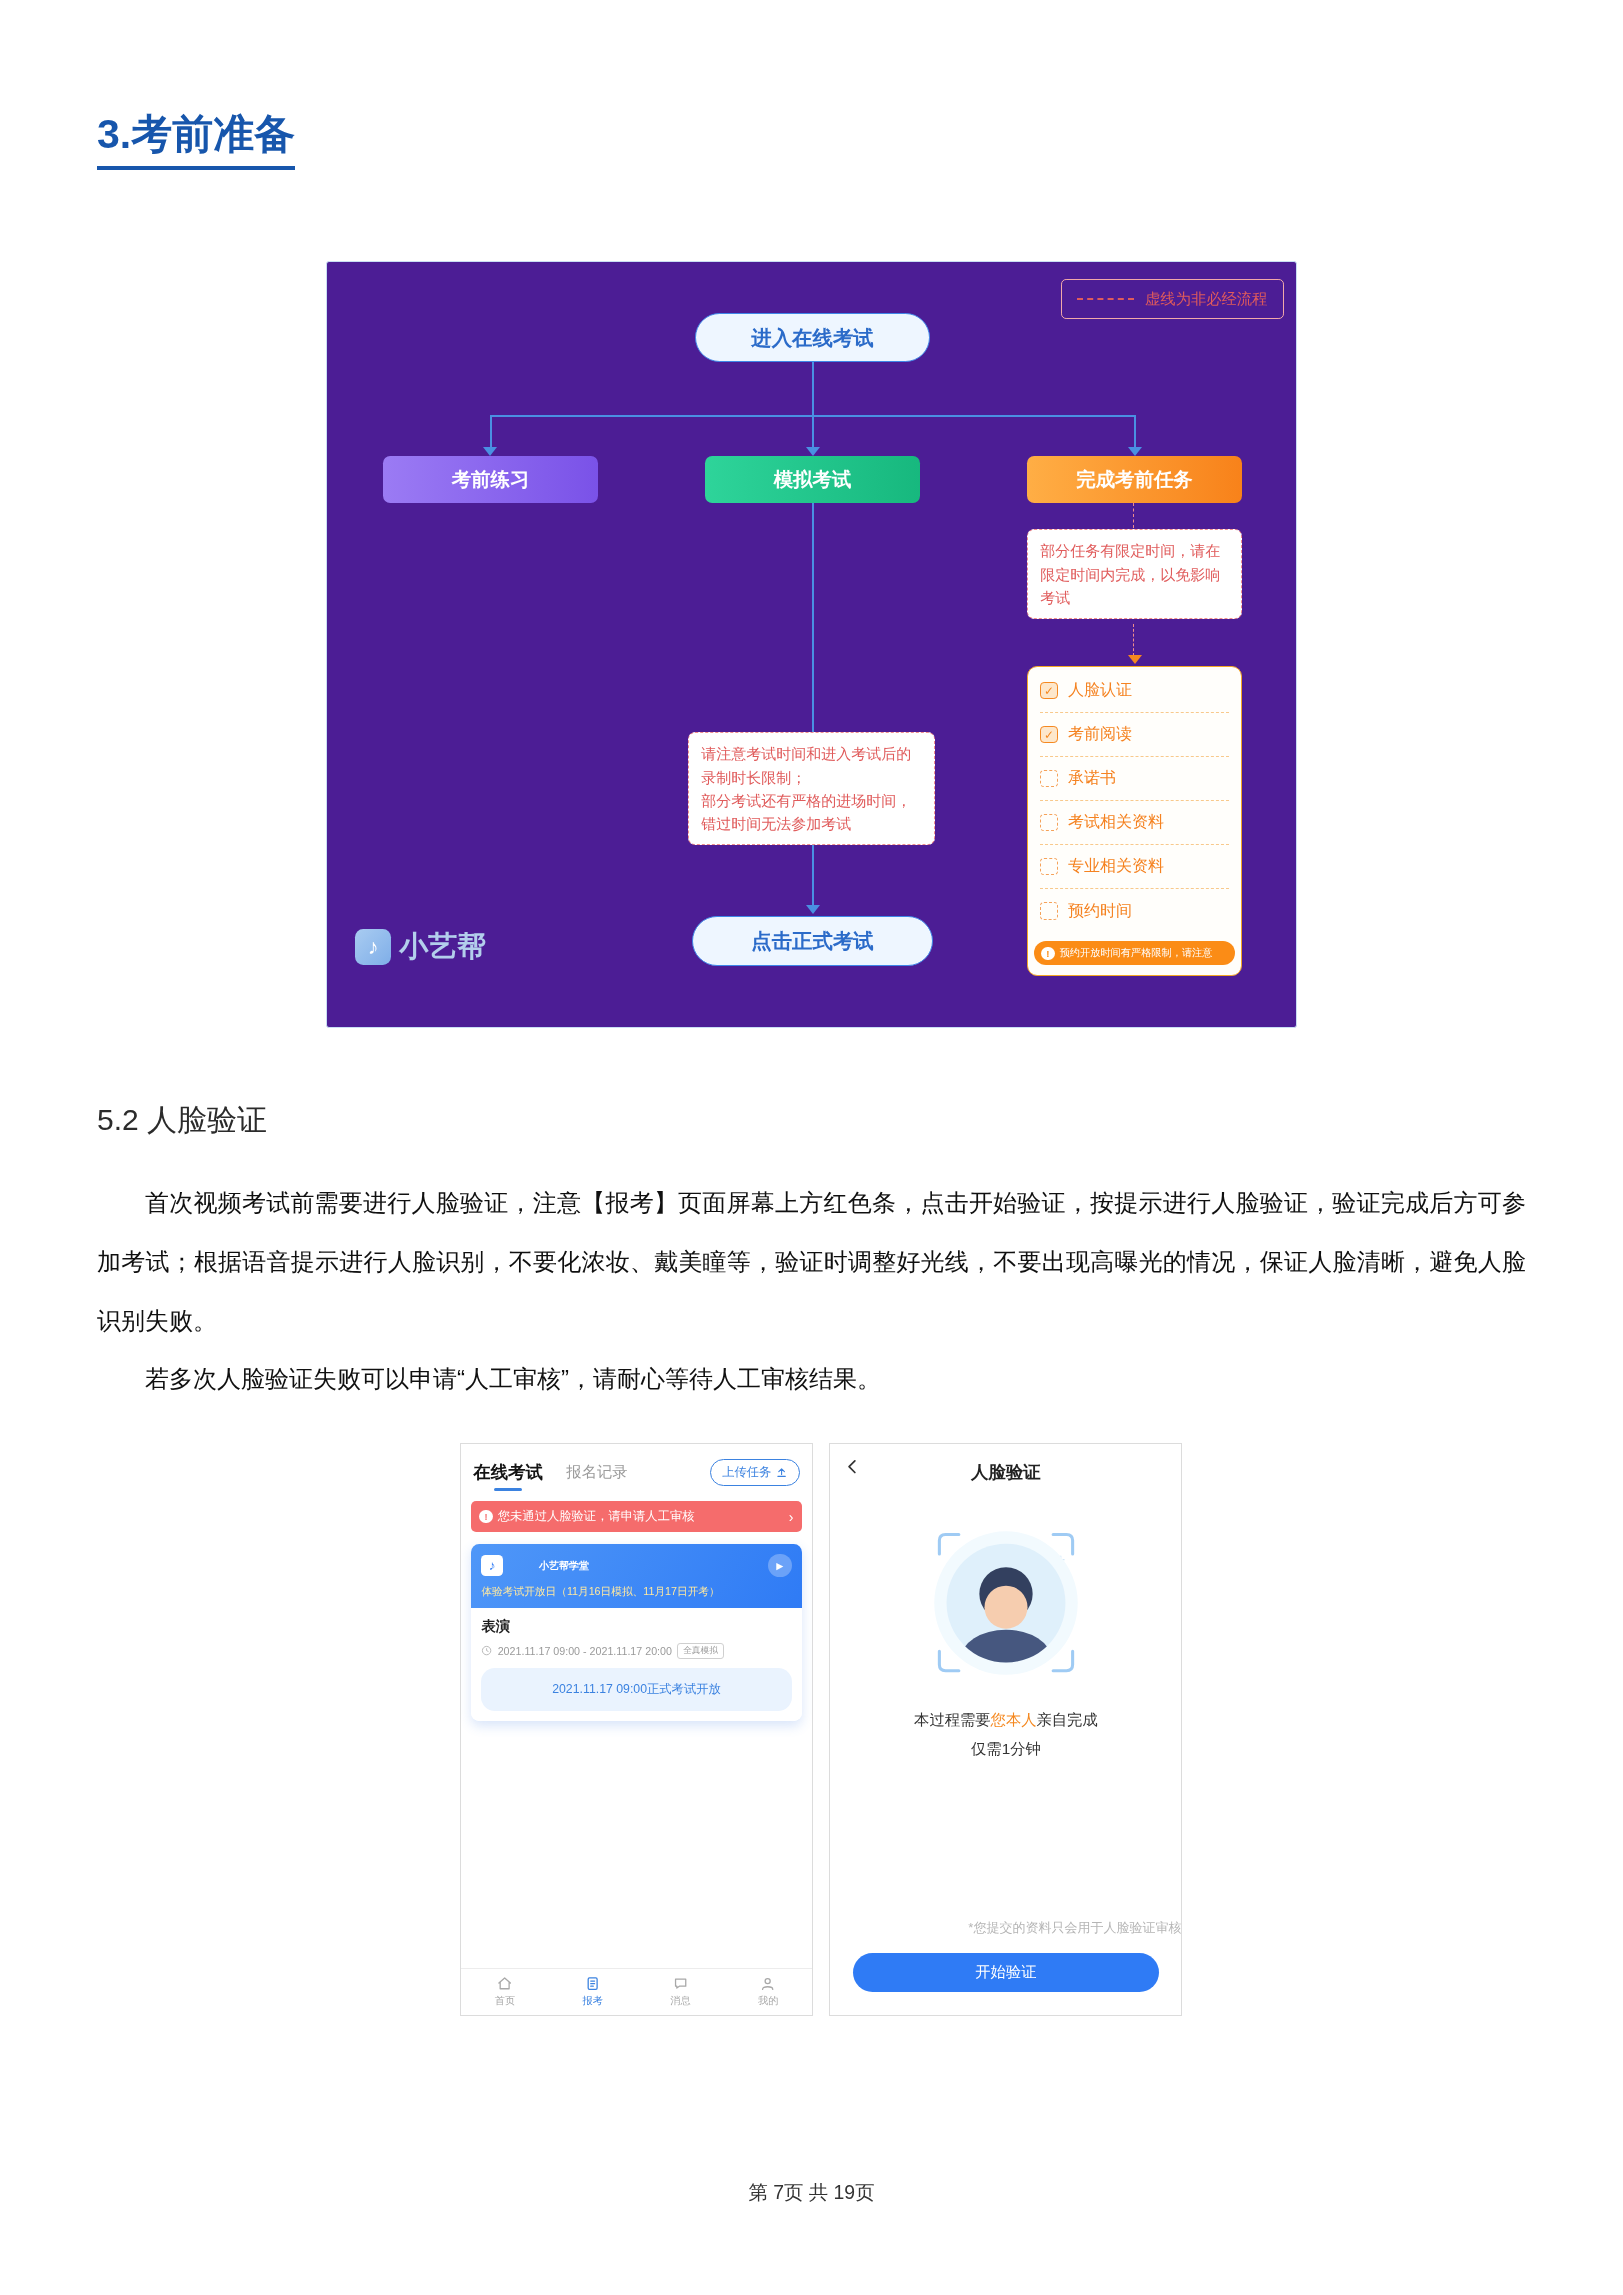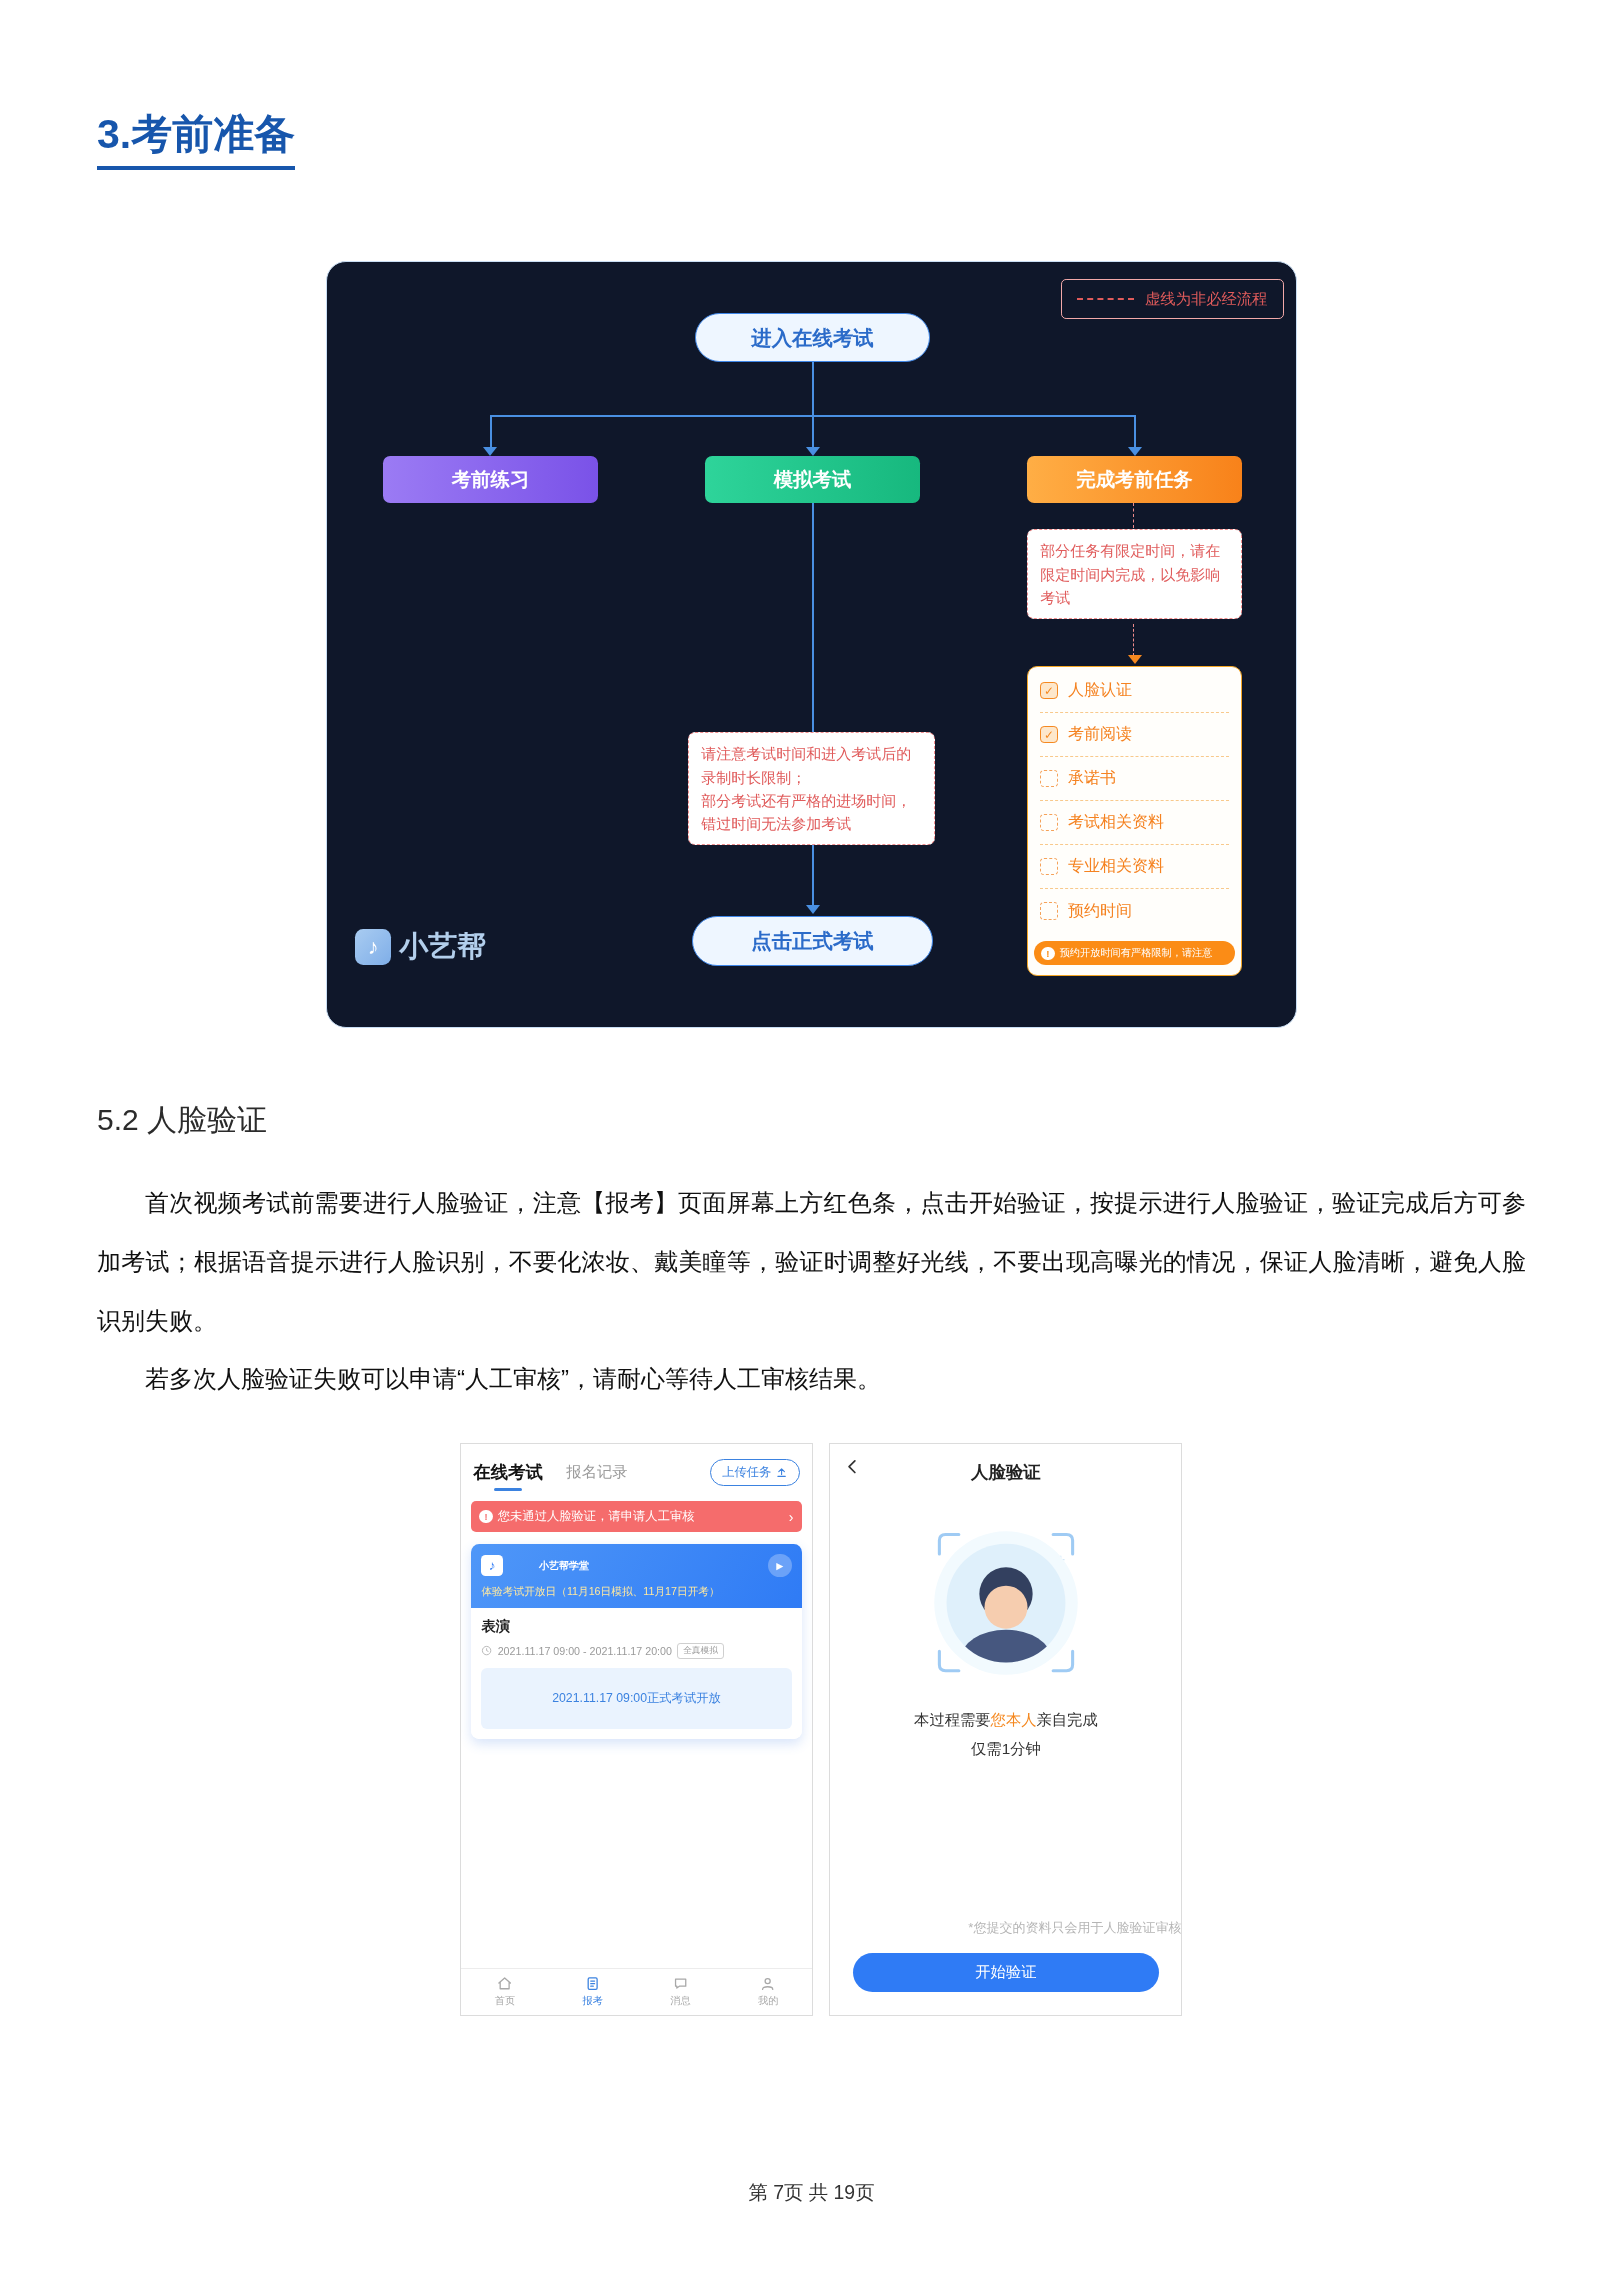--- a/index.html
+++ b/index.html
@@ -7,21 +7,21 @@
   body { font-family:"Liberation Sans","DejaVu Sans",sans-serif; }
   .page { position:relative; width:1623px; height:2295px; background:#fff; overflow:hidden; }
 
   
   .h1 { margin:107px 0 0 97px; }
   .h1 span { display:inline-block; font-size:41px; font-weight:bold; color:#1756AC;
              border-bottom:4.1px solid #1756AC; padding-bottom:4.1px; }
 
   
   .flowchart { position:relative; width:971px; height:767px; margin:91px auto 0;
-               border:1.5px solid #C9DEF4; border-radius:20px; background:#0f172a; }
+               border:1.5px solid #C9DEF4; border-radius:3px; background:#4c1d95; }
   .legend { position:absolute; top:17.4px; right:12.3px; display:flex; align-items:center; gap:11.2px;
             border:1px solid #F2A9A9; border-radius:5.1px; padding:8.2px 15.3px; color:#E05B5B; font-size:15.3px; }
   .legend .dash { width:57px; border-top:2.6px dashed #E05B5B; }
 
   .pill { position:absolute; display:flex; align-items:center; justify-content:center;
           background:#EEF6FF; border:1.5px solid #3E86E8; border-radius:26.6px;
           color:#2B6BC9; font-size:20.4px; font-weight:bold; }
   .pill.start { left:368px; top:51px; width:235px; height:49px; }
   .pill.end   { left:365px; top:654px; width:241px; height:50px; }
 
@@ -97,22 +97,22 @@
   .clogo { width:21.5px; height:21.5px; border-radius:4.6px; background:#fff; color:#2F7BF5;
            font-size:13.3px; display:flex; align-items:center; justify-content:center; flex:0 0 auto; }
   .ctitle { font-size:10px; font-weight:bold;margin-left:29px; }
   .cplay { margin-left:auto; width:23.5px; height:23.5px; border-radius:50%; background:rgba(255,255,255,.28);
            color:#fff; font-size:9.2px; display:flex; align-items:center; justify-content:center; }
   .csub { margin-top:7.2px; color:#FFE9A0; font-size:10.7px; }
   .card-body { background:#fff; padding:9.2px 10.2px 10.2px; }
   .ename { font-size:14.3px; font-weight:bold; color:#1e1e1e; }
   .etime-row { display:flex; align-items:center; gap:5.1px; margin-top:7.2px; color:#9a9a9a; font-size:10.7px; }
   .etag { border:0.8px solid #cfcfcf; border-radius:3.1px; padding:1px 5.1px; font-size:8.7px; color:#9a9a9a; }
-  .estrip { margin-top:9.2px; background:#EAF3FE; border-radius:6px; text-align:center;
-            padding:22px; color:#3B82E0; font-size:12.3px; }
+  .estrip { margin-top:9.2px; background:#EAF3FE; border-radius:14px; text-align:center;
+            padding:13px; color:#3B82E0; font-size:12.3px; }
 
   .nav { position:absolute; left:0; right:0; bottom:0; height:47px; border-top:0.5px solid #ececec;
          display:flex; background:#fff; }
   .nav-item { flex:1; display:flex; flex-direction:column; align-items:center; justify-content:center;
               gap:2.6px; color:#A8A8A8; font-size:10.2px; }
   .nav-item.active { color:#3B82E0; }
   .nav-item svg { width:15.3px; height:15.3px; }
 
   .rp-header { position:relative; padding:15.3px 0 0; text-align:center; }
   .rp-back { position:absolute; left:13.3px; top:13.3px; width:17.4px; height:17.4px; color:#333; }

